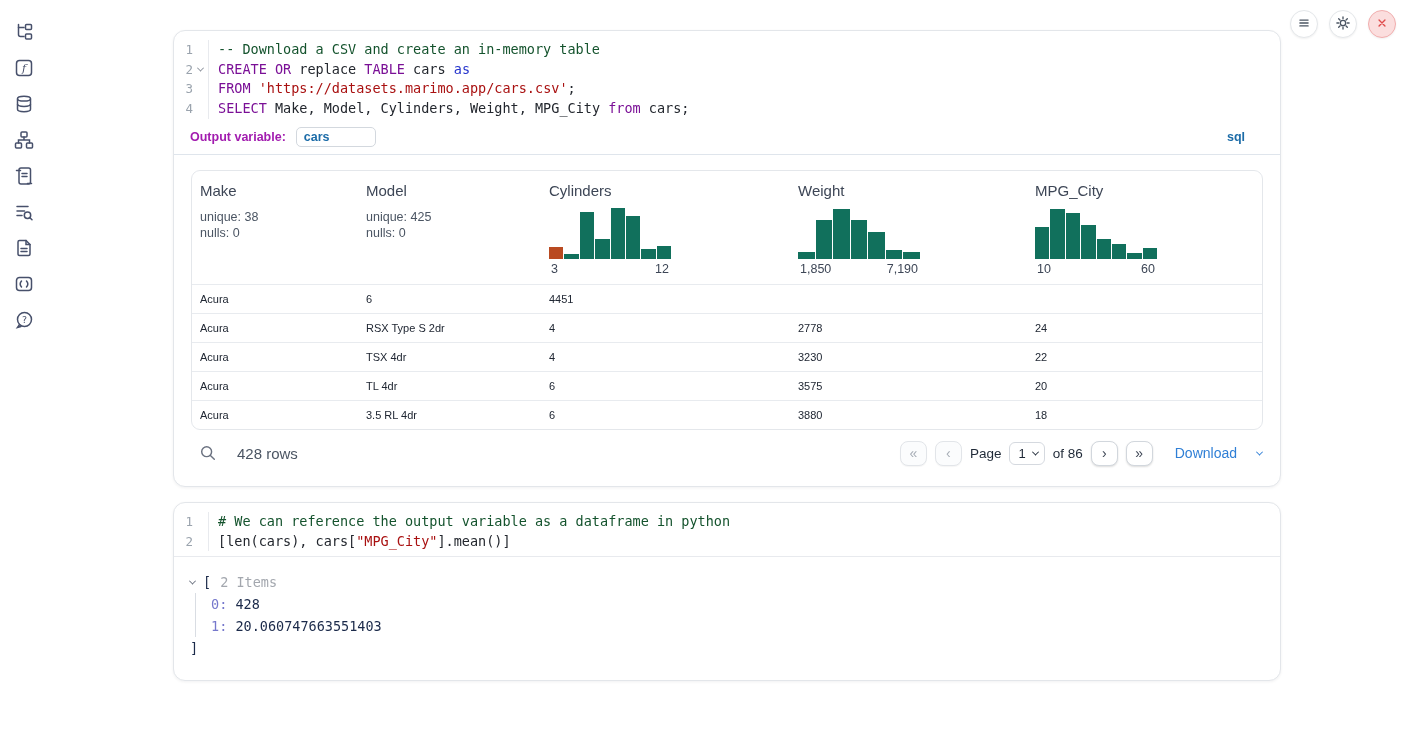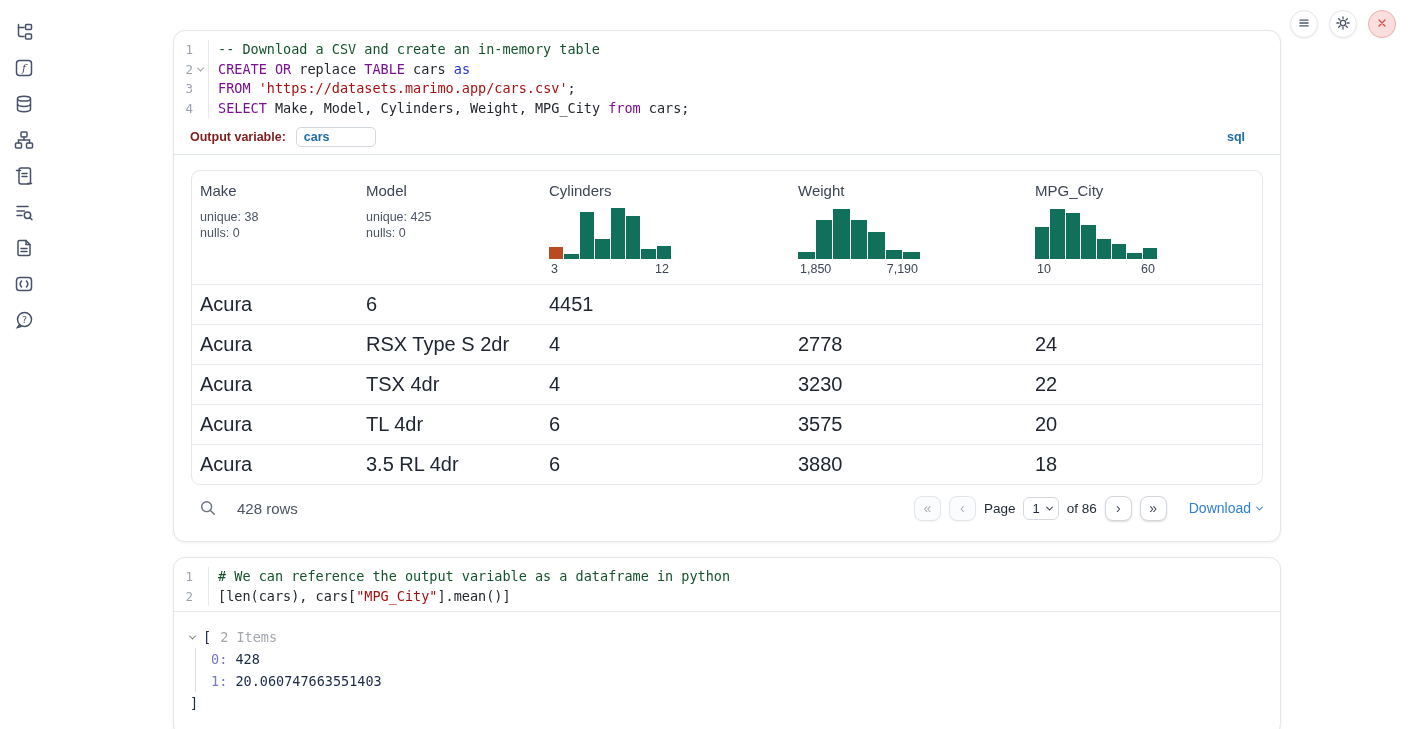--- a/index.html
+++ b/index.html
@@ -36,61 +36,61 @@
   .code-text { border-left:1px solid #e8eaee; padding-left:9px; white-space:pre; }
   .tok-comment { color:#14532d; }
   .tok-keyword { color:#7a0f96; }
   .tok-string  { color:#a91111; }
   .tok-atom    { color:#2433cc; }
   .tok-plain   { color:#23272e; }
 
   
   .outvar-row { display:flex; align-items:center; padding:3px 12px 7px 16px;
     border-bottom:1px solid #dfe5ec; }
-  .outvar-label { color:#7f1d1d; font-weight:bold; font-size:12.5px; }
+  .outvar-label { color:#a21caf; font-weight:bold; font-size:12.5px; }
   .outvar-input { margin-left:10px; width:80px; border:1px solid #d3d8de; border-radius:5px;
     padding:2px 7px; font-size:12.5px; font-weight:bold; color:#1c6ca8;
     font-family:"Liberation Sans", sans-serif; outline:none; }
   .lang-badge { margin-left:auto; margin-right:23px; color:#1c6ca8; font-weight:bold;
     font-size:12.5px; cursor:pointer; }
 
   
   .output-section { padding:15px 17px 20px 17px; }
   .data-table { border:1px solid #e4e7eb; border-radius:9px; overflow:hidden; }
   .thead, .trow { display:grid; grid-template-columns:166px 183px 249px 237px 1fr; }
   .th { padding:11px 8px 8px 8px; cursor:pointer; }
   .th-label { font-size:15px; color:#3d4656; }
   .th-summary { margin-top:10px; font-size:12.5px; color:#4b5563; line-height:16.5px; }
   .hist { width:122px; margin-top:9px; }
   .hist-bars { height:51px; display:flex; align-items:flex-end; gap:1px; }
   .hist-bar { flex:1; background:#11705c; }
   .hist-labels { display:flex; justify-content:space-between; font-size:12.5px;
     color:#3d4656; margin-top:3px; padding:0 2px; }
   .trow { border-top:1px solid #e8ebef; }
-  .td { padding:8px 8px; font-size:20px; color:#202733; }
+  .td { padding:8px 8px; font-size:11px; color:#202733; }
 
   
   .table-footer { display:flex; align-items:center; margin-top:11px; padding:0 1px; }
   .search-btn { width:18px; height:18px; color:#6b7280; margin-left:7px; cursor:pointer; }
   .row-count { margin-left:20px; font-size:15px; color:#4b5563; }
   .pager { margin-left:auto; display:flex; align-items:center; gap:8px; }
   .pg-btn { width:27px; height:25px; border:1px solid #e2e5e9; border-radius:8px;
     background:#fbfcfd; color:#a7adb6; display:flex; align-items:center; justify-content:center;
     font-size:14px; box-shadow:0 1px 1px rgba(0,0,0,.04); cursor:pointer; }
   .pg-btn.active { background:#fff; border-color:#d2d7dd; color:#3f4756;
     box-shadow:0 1px 2px rgba(0,0,0,.14); }
   .page-text { font-size:13.5px; color:#1f2937; }
   .page-select { display:flex; align-items:center; gap:7px; border:1px solid #d5d9df;
     border-radius:6px; height:23px; padding:0 6px 0 8px; font-size:13px; color:#1f2937;
     cursor:pointer; }
   .chev-down { display:inline-block; width:5px; height:5px;
     border-right:1.5px solid currentColor; border-bottom:1.5px solid currentColor;
     transform:rotate(45deg) translate(-1px,-1px); }
   .download { margin-left:22px; color:#2f7fd6; font-size:14px; display:flex;
-    align-items:center; gap:6px; cursor:pointer; }
+    align-items:center; gap:20px; cursor:pointer; }
 
   
   .tree-output { padding:14px 16px 21px 16px; font-family:"DejaVu Sans Mono", monospace;
     font-size:13.5px; line-height:22px; color:#1b2a4a; }
   .tree-head { display:flex; align-items:center; }
   .tree-caret { width:13px; color:#6b7280; cursor:pointer; display:inline-flex; }
   .tree-meta { color:#a3a7ae; margin-left:9px; }
   .tree-children { margin-left:5px; border-left:1px solid #d9dde3; padding-left:15px; }
   .tree-key { color:#7678cc; }
 </style>

